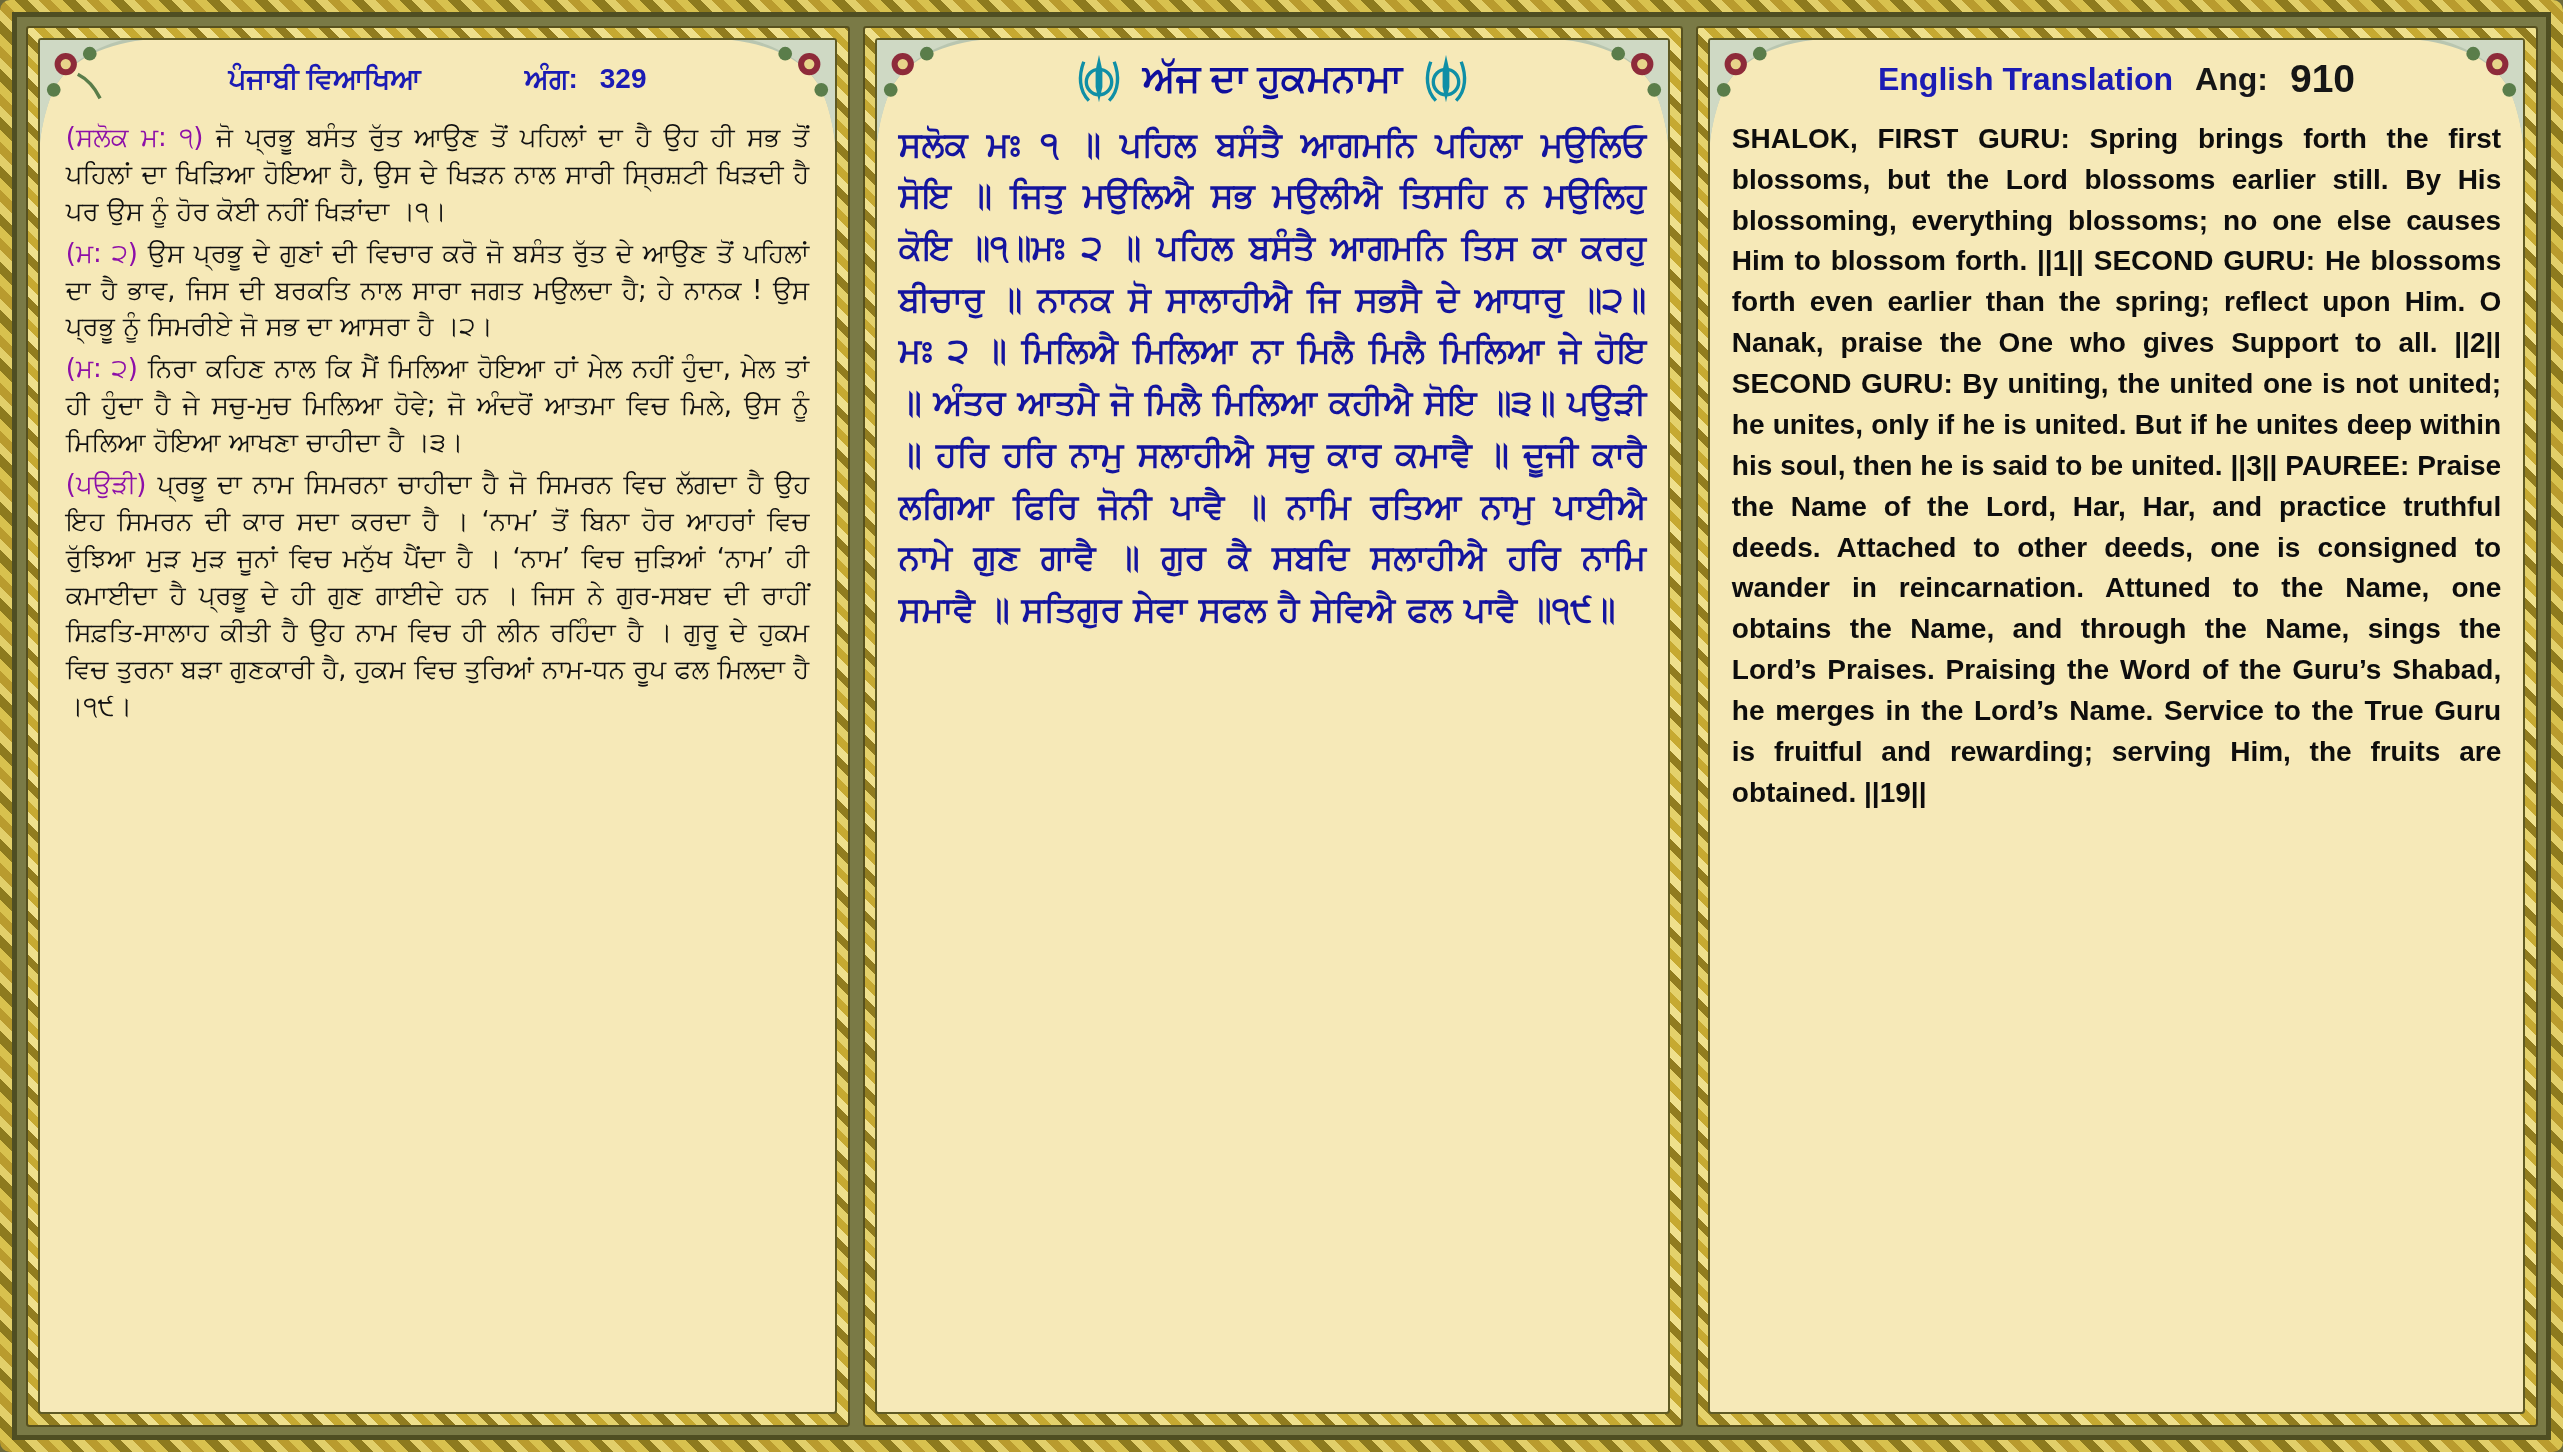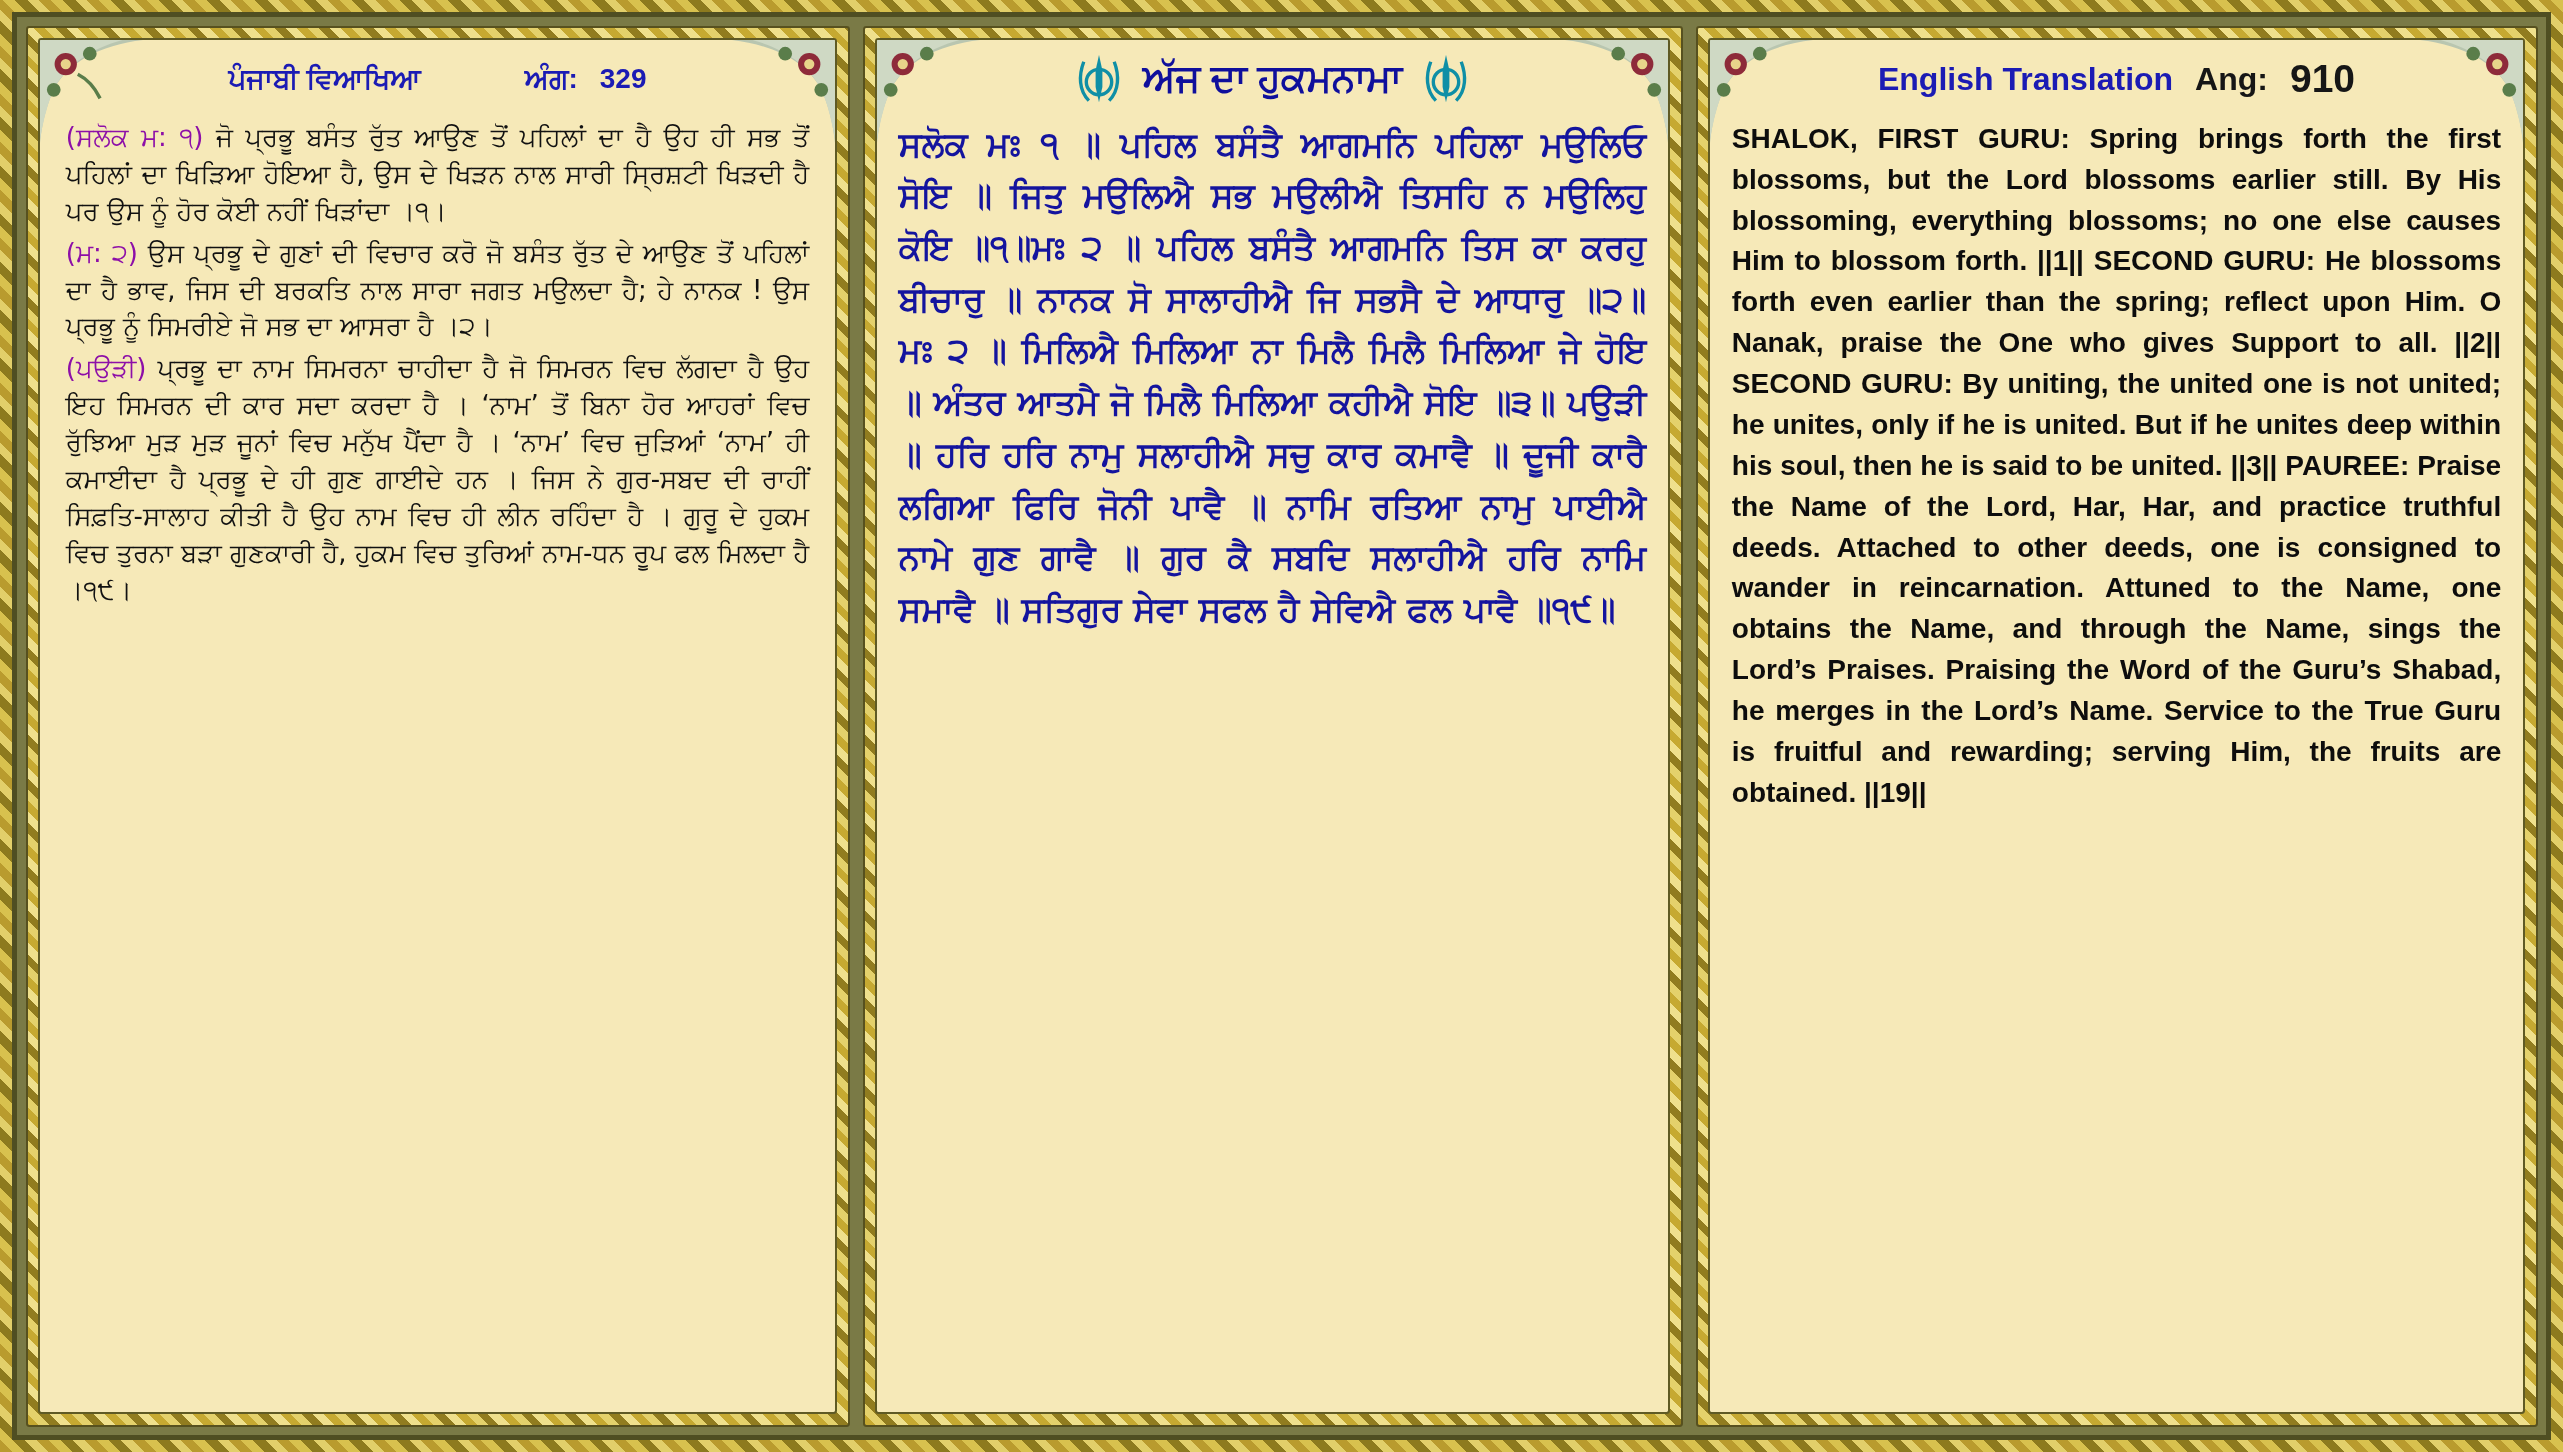--- a/index.html
+++ b/index.html
@@ -16,20 +16,21 @@
 
   
   .page {
     position: relative;
     width: 2563px;
     height: 1452px;
     box-sizing: border-box;
     background:
       repeating-linear-gradient(45deg, #b99b2e 0 8.5px, #d8c14e 8.5px 17px, #8d7a1e 17px 26px, #e2cf6a 26px 34px);
     padding: 12px;
+    border-radius: 10px;
   }
   .page-inner {
     position: relative;
     width: 100%;
     height: 100%;
     box-sizing: border-box;
     background: #7a7a46;
     border: 5.1px solid #4f4e22;
     padding: 8.5px;
     display: flex;
@@ -169,20 +170,23 @@
           <span class="hdr-text">ਅੰਗ:</span>
           <span class="hdr-text">329</span>
         </div>
 
         <div class="body-text">
           <p class="para">
             <span class="sec-label">(ਸਲੋਕ ਮ: ੧)</span><span> ਜੋ ਪ੍ਰਭੂ ਬਸੰਤ ਰੁੱਤ ਆਉਣ ਤੋਂ ਪਹਿਲਾਂ ਦਾ ਹੈ ਉਹ ਹੀ ਸਭ ਤੋਂ ਪਹਿਲਾਂ ਦਾ ਖਿੜਿਆ ਹੋਇਆ ਹੈ, ਉਸ ਦੇ ਖਿੜਨ ਨਾਲ ਸਾਰੀ ਸ੍ਰਿਸ਼ਟੀ ਖਿੜਦੀ ਹੈ ਪਰ ਉਸ ਨੂੰ ਹੋਰ ਕੋਈ ਨਹੀਂ ਖਿੜਾਂਦਾ ।੧।</span>
           </p>
           <p class="para">
             <span class="sec-label">(ਮ: ੨)</span><span> ਉਸ ਪ੍ਰਭੂ ਦੇ ਗੁਣਾਂ ਦੀ ਵਿਚਾਰ ਕਰੋ ਜੋ ਬਸੰਤ ਰੁੱਤ ਦੇ ਆਉਣ ਤੋਂ ਪਹਿਲਾਂ ਦਾ ਹੈ ਭਾਵ, ਜਿਸ ਦੀ ਬਰਕਤਿ ਨਾਲ ਸਾਰਾ ਜਗਤ ਮਉਲਦਾ ਹੈ; ਹੇ ਨਾਨਕ ! ਉਸ ਪ੍ਰਭੂ ਨੂੰ ਸਿਮਰੀਏ ਜੋ ਸਭ ਦਾ ਆਸਰਾ ਹੈ ।੨।</span>
+          </p>
+          <p class="para">
+            <span class="sec-label">(ਮ: ੨)</span><span> ਨਿਰਾ ਕਹਿਣ ਨਾਲ ਕਿ ਮੈਂ ਮਿਲਿਆ ਹੋਇਆ ਹਾਂ ਮੇਲ ਨਹੀਂ ਹੁੰਦਾ, ਮੇਲ ਤਾਂ ਹੀ ਹੁੰਦਾ ਹੈ ਜੇ ਸਚੁ-ਮੁਚ ਮਿਲਿਆ ਹੋਵੇ; ਜੋ ਅੰਦਰੋਂ ਆਤਮਾ ਵਿਚ ਮਿਲੇ, ਉਸ ਨੂੰ ਮਿਲਿਆ ਹੋਇਆ ਆਖਣਾ ਚਾਹੀਦਾ ਹੈ ।੩।</span>
           </p>
           <p class="para">
             <span class="sec-label">(ਪਉੜੀ)</span><span> ਪ੍ਰਭੂ ਦਾ ਨਾਮ ਸਿਮਰਨਾ ਚਾਹੀਦਾ ਹੈ ਜੋ ਸਿਮਰਨ ਵਿਚ ਲੱਗਦਾ ਹੈ ਉਹ ਇਹ ਸਿਮਰਨ ਦੀ ਕਾਰ ਸਦਾ ਕਰਦਾ ਹੈ । ‘ਨਾਮ’ ਤੋਂ ਬਿਨਾ ਹੋਰ ਆਹਰਾਂ ਵਿਚ ਰੁੱਝਿਆ ਮੁੜ ਮੁੜ ਜੂਨਾਂ ਵਿਚ ਮਨੁੱਖ ਪੈਂਦਾ ਹੈ । ‘ਨਾਮ’ ਵਿਚ ਜੁੜਿਆਂ ‘ਨਾਮ’ ਹੀ ਕਮਾਈਦਾ ਹੈ ਪ੍ਰਭੂ ਦੇ ਹੀ ਗੁਣ ਗਾਈਦੇ ਹਨ । ਜਿਸ ਨੇ ਗੁਰ-ਸਬਦ ਦੀ ਰਾਹੀਂ ਸਿਫ਼ਤਿ-ਸਾਲਾਹ ਕੀਤੀ ਹੈ ਉਹ ਨਾਮ ਵਿਚ ਹੀ ਲੀਨ ਰਹਿੰਦਾ ਹੈ । ਗੁਰੂ ਦੇ ਹੁਕਮ ਵਿਚ ਤੁਰਨਾ ਬੜਾ ਗੁਣਕਾਰੀ ਹੈ, ਹੁਕਮ ਵਿਚ ਤੁਰਿਆਂ ਨਾਮ-ਧਨ ਰੂਪ ਫਲ ਮਿਲਦਾ ਹੈ ।੧੯।</span>
           </p>
         </div>
       </div>
     </div>
 
     <div class="panel center">
       <div class="panel-inner">

